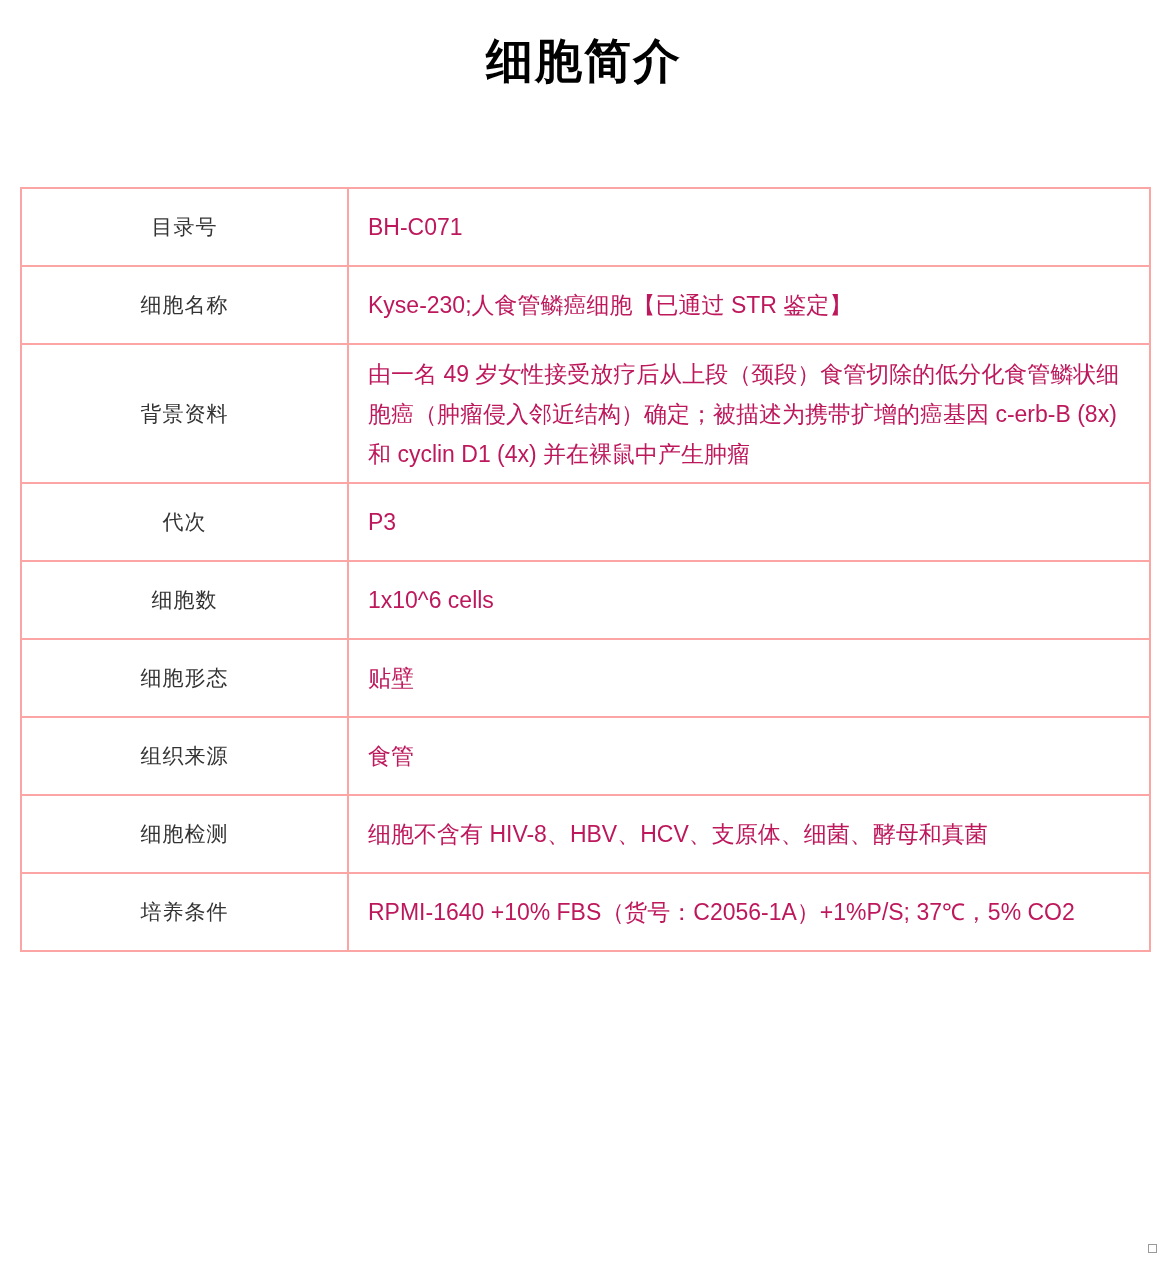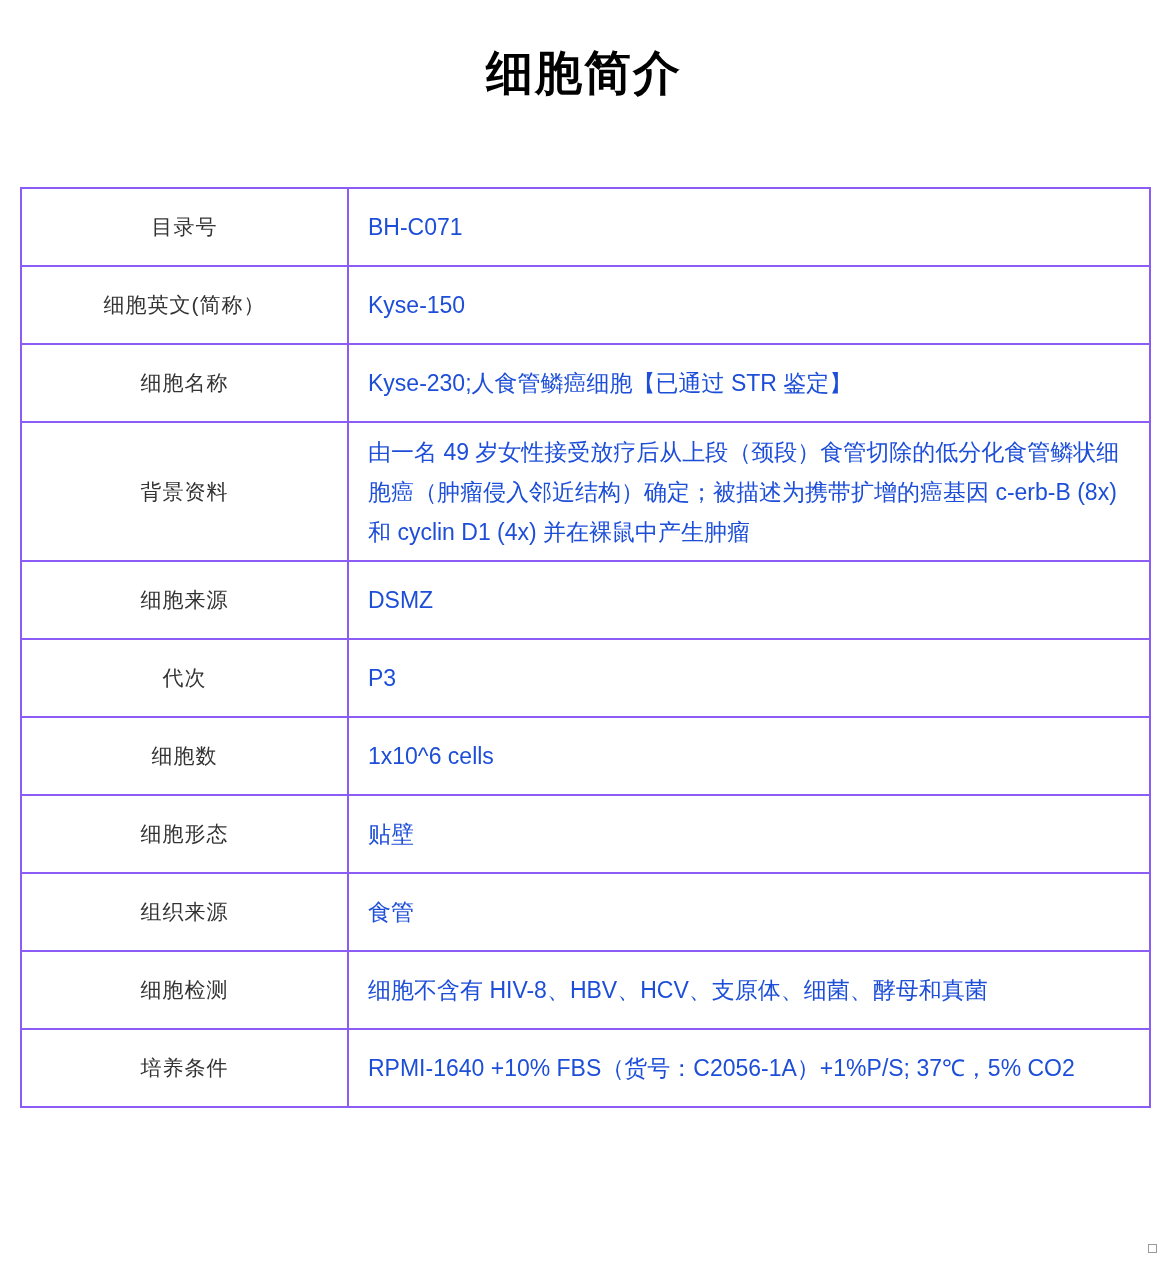--- a/index.html
+++ b/index.html
@@ -10,55 +10,55 @@
   body {
     width: 1168px;
     height: 1275px;
     position: relative;
     overflow: hidden;
     font-family: "Liberation Sans", sans-serif;
     color: #333333;
   }
   .page-title {
     position: absolute;
-    top: 42px;
+    top: 30px;
     left: 0;
     width: 1168px;
     text-align: center;
     font-family: "Liberation Serif", "DejaVu Serif", serif;
     font-size: 47px;
     font-weight: 600;
     letter-spacing: 2px;
     color: #000000;
     margin: 0;
   }
   table.doc-table {
     position: absolute;
     top: 187px;
     left: 20px;
     width: 1131px;
     border-collapse: collapse;
     table-layout: fixed;
   }
   table.doc-table td {
-    border: 2px solid #8b5cf6;
+    border: 2px solid #fca5a5;
     vertical-align: middle;
     background: #ffffff;
   }
   td.label-cell {
     width: 323px;
     text-align: center;
     font-size: 21px;
     color: #333333;
     letter-spacing: 1px;
   }
   td.value-cell {
     padding: 8px 16px 8px 19px;
     font-size: 23px;
-    color: #1d4ed8;
+    color: #be185d;
     line-height: 40px;
     text-align: left;
   }
   tr.row-normal td { height: 60px; }
   tr.row-tall td { height: 121px; }
   .resize-handle {
     position: absolute;
     left: 1148px;
     top: 1244px;
     width: 9px;
@@ -73,34 +73,26 @@
 
 <h1 class="page-title">细胞简介</h1>
 
 <table class="doc-table">
   <tbody>
     <tr class="row-normal">
       <td class="label-cell">目录号</td>
       <td class="value-cell">BH-C071</td>
     </tr>
     <tr class="row-normal">
-      <td class="label-cell">细胞英文(简称）</td>
-      <td class="value-cell">Kyse-150</td>
-    </tr>
-    <tr class="row-normal">
       <td class="label-cell">细胞名称</td>
       <td class="value-cell">Kyse-230;人食管鳞癌细胞【已通过 STR 鉴定】</td>
     </tr>
     <tr class="row-tall">
       <td class="label-cell">背景资料</td>
       <td class="value-cell">由一名 49 岁女性接受放疗后从上段（颈段）食管切除的低分化食管鳞状细胞癌（肿瘤侵入邻近结构）确定；被描述为携带扩增的癌基因 c-erb-B (8x) 和 cyclin D1 (4x) 并在裸鼠中产生肿瘤</td>
-    </tr>
-    <tr class="row-normal">
-      <td class="label-cell">细胞来源</td>
-      <td class="value-cell">DSMZ</td>
     </tr>
     <tr class="row-normal">
       <td class="label-cell">代次</td>
       <td class="value-cell">P3</td>
     </tr>
     <tr class="row-normal">
       <td class="label-cell">细胞数</td>
       <td class="value-cell">1x10^6 cells</td>
     </tr>
     <tr class="row-normal">

